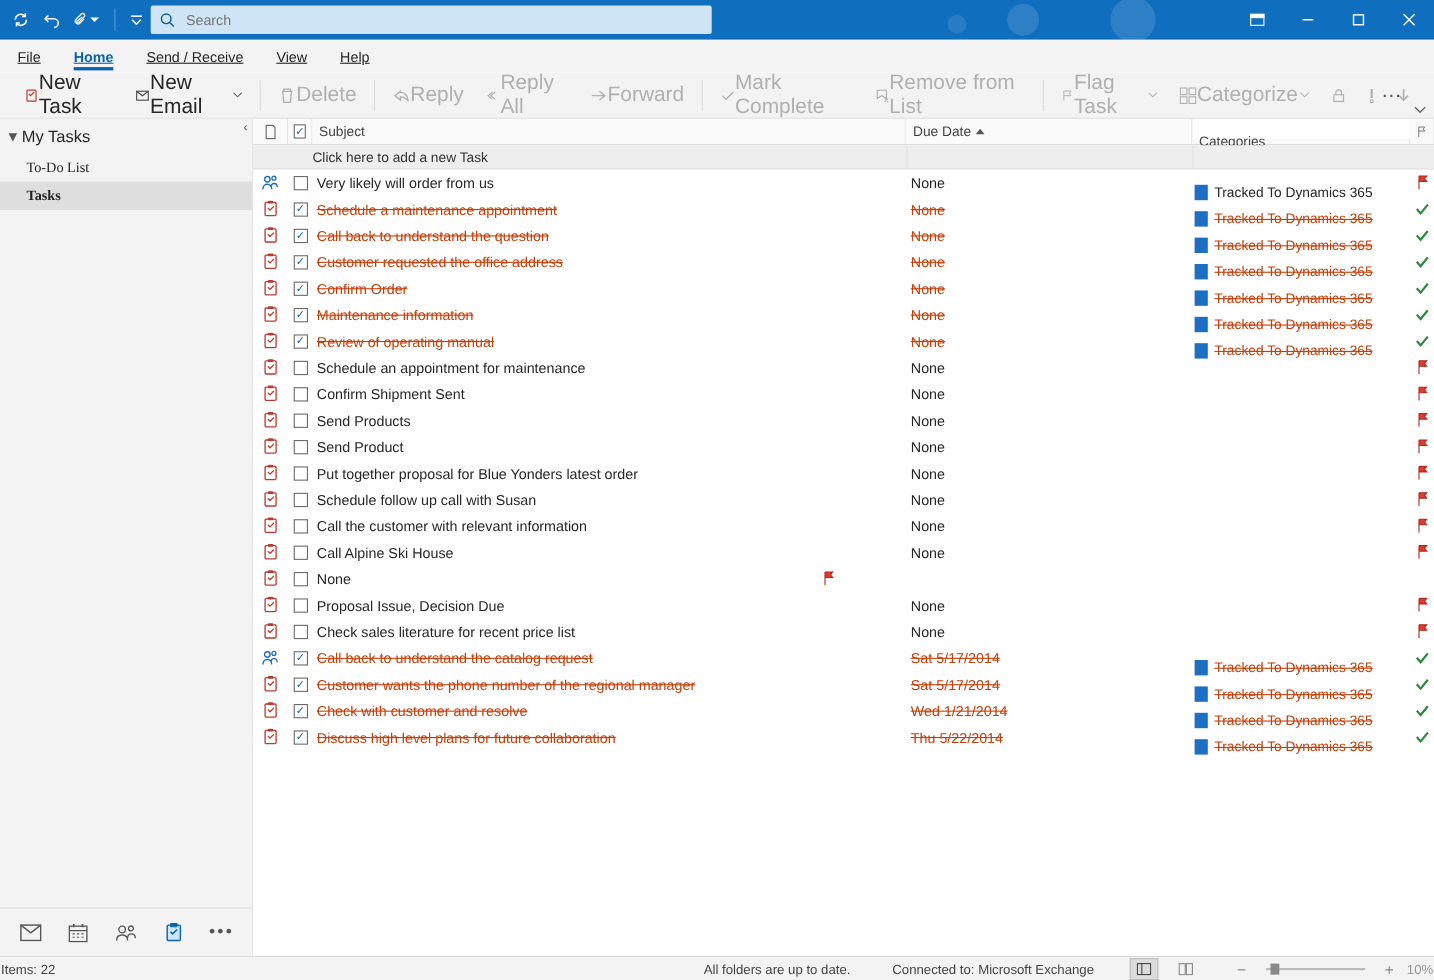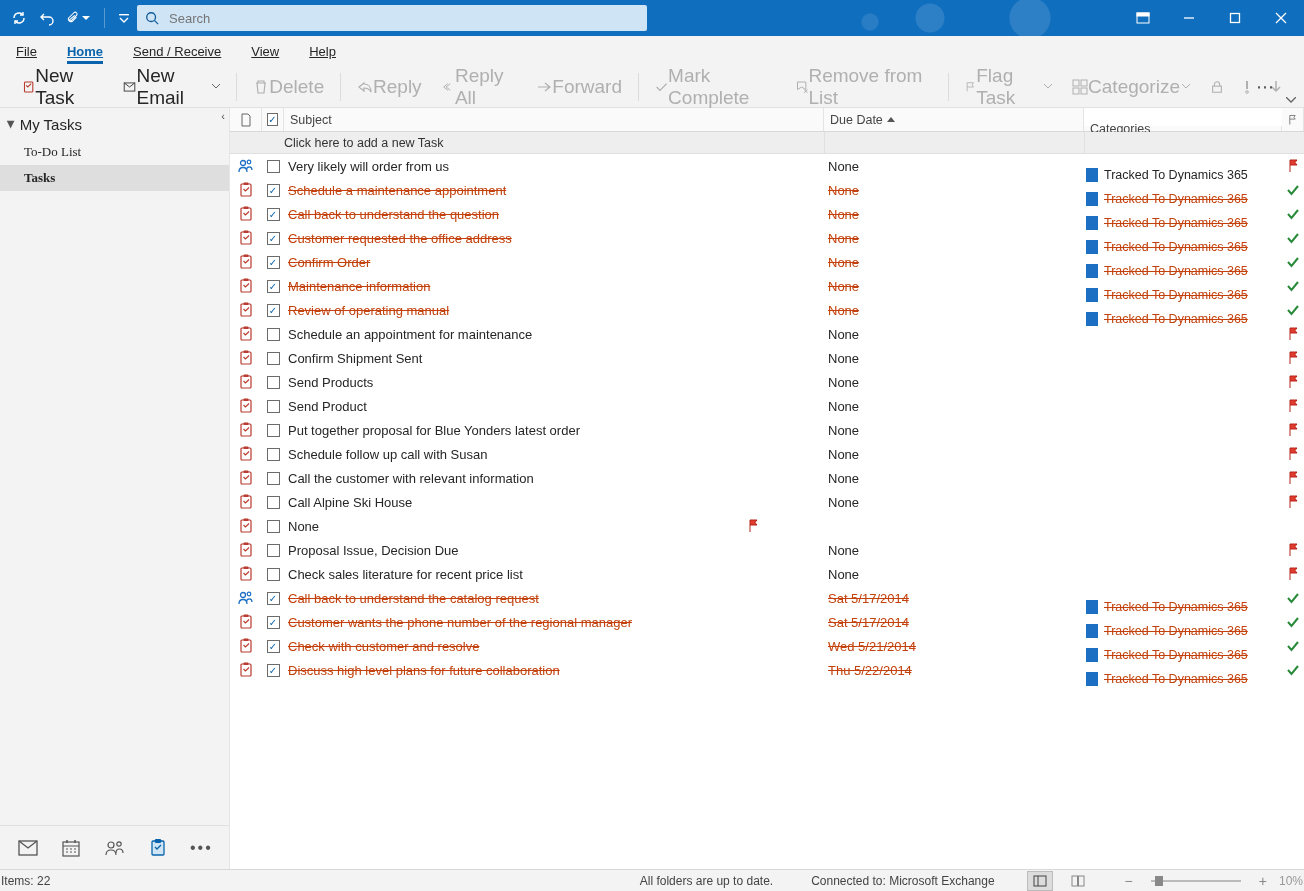--- a/index.html
+++ b/index.html
@@ -837,21 +837,21 @@
             <svg width="14" height="16" viewBox="0 0 14 16">
               <rect x="2" y="2" width="10" height="12" rx="1" fill="none" stroke="#ba3b2e" stroke-width="1.2"></rect>
               <rect x="4.5" y="0.5" width="5" height="2.5" rx="0.8" fill="#ba3b2e"></rect>
               <path d="M4.5 7l2 2 3.5-3.5" fill="none" stroke="#ba3b2e" stroke-width="1.2"></path>
             </svg>
           </div>
           <div class="c-chk">
             <span class="cbx">✓</span>
           </div>
           <div class="c-subj">Check with customer and resolve</div>
-          <div class="c-due">Wed 5/21/2014</div>
+          <div class="c-due">Wed 1/21/2014</div>
           <div class="c-cat">
             <span class="catbox"></span>
             <span class="cattext">Tracked To Dynamics 365</span>
           </div>
           <div class="c-flag">
             <span class="flag-green">
               <svg width="14" height="12" viewBox="0 0 14 12">
                 <path d="M2 6l3.5 4L12 2"></path>
               </svg>
             </span>

